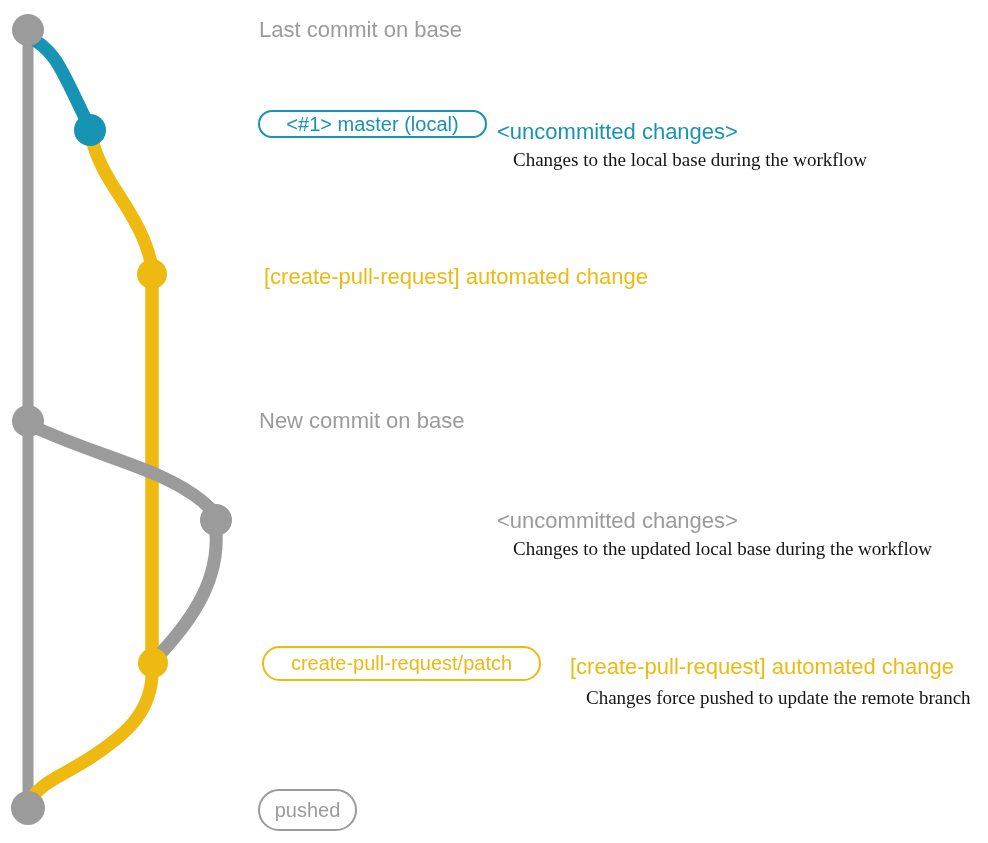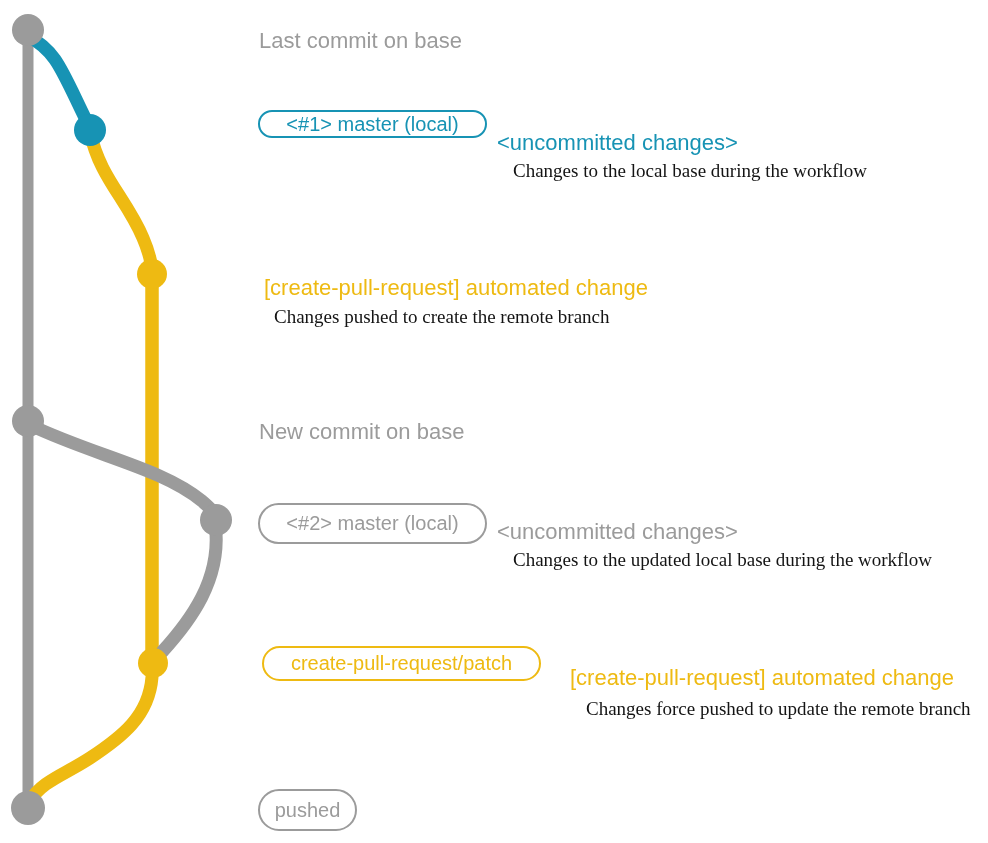--- a/index.html
+++ b/index.html
@@ -12,21 +12,21 @@
     font-family:"Liberation Sans",sans-serif;overflow:hidden;
   }
   .graph-svg{position:absolute;left:0;top:0;}
   .graph-svg path,.graph-svg line{fill:none;stroke-linecap:round;}
   .stroke-gray{stroke:var(--gray);}
   .stroke-teal{stroke:var(--teal);}
   .stroke-yellow{stroke:var(--yellow);}
   .fill-gray{fill:var(--gray);}
   .fill-teal{fill:var(--teal);}
   .fill-yellow{fill:var(--yellow);}
-  .txt{position:absolute;white-space:nowrap;line-height:1.2;margin-top:11px;}
+  .txt{position:absolute;white-space:nowrap;line-height:1.2;}
   .headline{font-size:22px;}
   .c-gray{color:var(--gray);}
   .c-teal{color:var(--teal);}
   .c-yellow{color:var(--yellow);}
   .detail{font-family:"Liberation Serif",serif;font-size:19px;color:var(--ink);}
   .badge{
     position:absolute;display:flex;align-items:center;justify-content:center;
     border:2px solid currentColor;border-radius:21px;font-size:20px;background:var(--background);
   }
 </style>
@@ -58,25 +58,23 @@
     <circle cx="28" cy="808" r="17" class="fill-gray"></circle>
   </svg>
 
   <div class="txt headline c-gray" style="left:259px;top:17px;">Last commit on base</div>
 
   <div class="badge c-teal" style="left:258px;top:110px;width:229px;height:28px;">&lt;#1&gt; master (local)</div>
   <div class="txt headline c-teal" style="left:497px;top:119px;">&lt;uncommitted changes&gt;</div>
   <div class="txt detail" style="left:513px;top:149px;">Changes to the local base during the workflow</div>
 
   <div class="txt headline c-yellow" style="left:264px;top:264px;">[create-pull-request] automated change</div>
-  <div class="txt detail" style="left:274px;top:295px;">Changes pushed to create the remote branch</div>
 
   <div class="txt headline c-gray" style="left:259px;top:408px;text-align:center;">New commit on base</div>
 
-  <div class="badge c-gray" style="left:258px;top:503px;width:229px;height:41px;">&lt;#2&gt; master (local)</div>
   <div class="txt headline c-gray" style="left:497px;top:508px;">&lt;uncommitted changes&gt;</div>
   <div class="txt detail" style="left:513px;top:538px;">Changes to the updated local base during the workflow</div>
 
   <div class="badge c-yellow" style="left:262px;top:646px;width:279px;height:35px;">create-pull-request/patch</div>
   <div class="txt headline c-yellow" style="left:570px;top:654px;">[create-pull-request] automated change</div>
   <div class="txt detail" style="left:586px;top:687px;">Changes force pushed to update the remote branch</div>
 
   <div class="badge c-gray" style="left:258px;top:789px;width:99px;height:42px;">pushed</div>
 
 </div>

